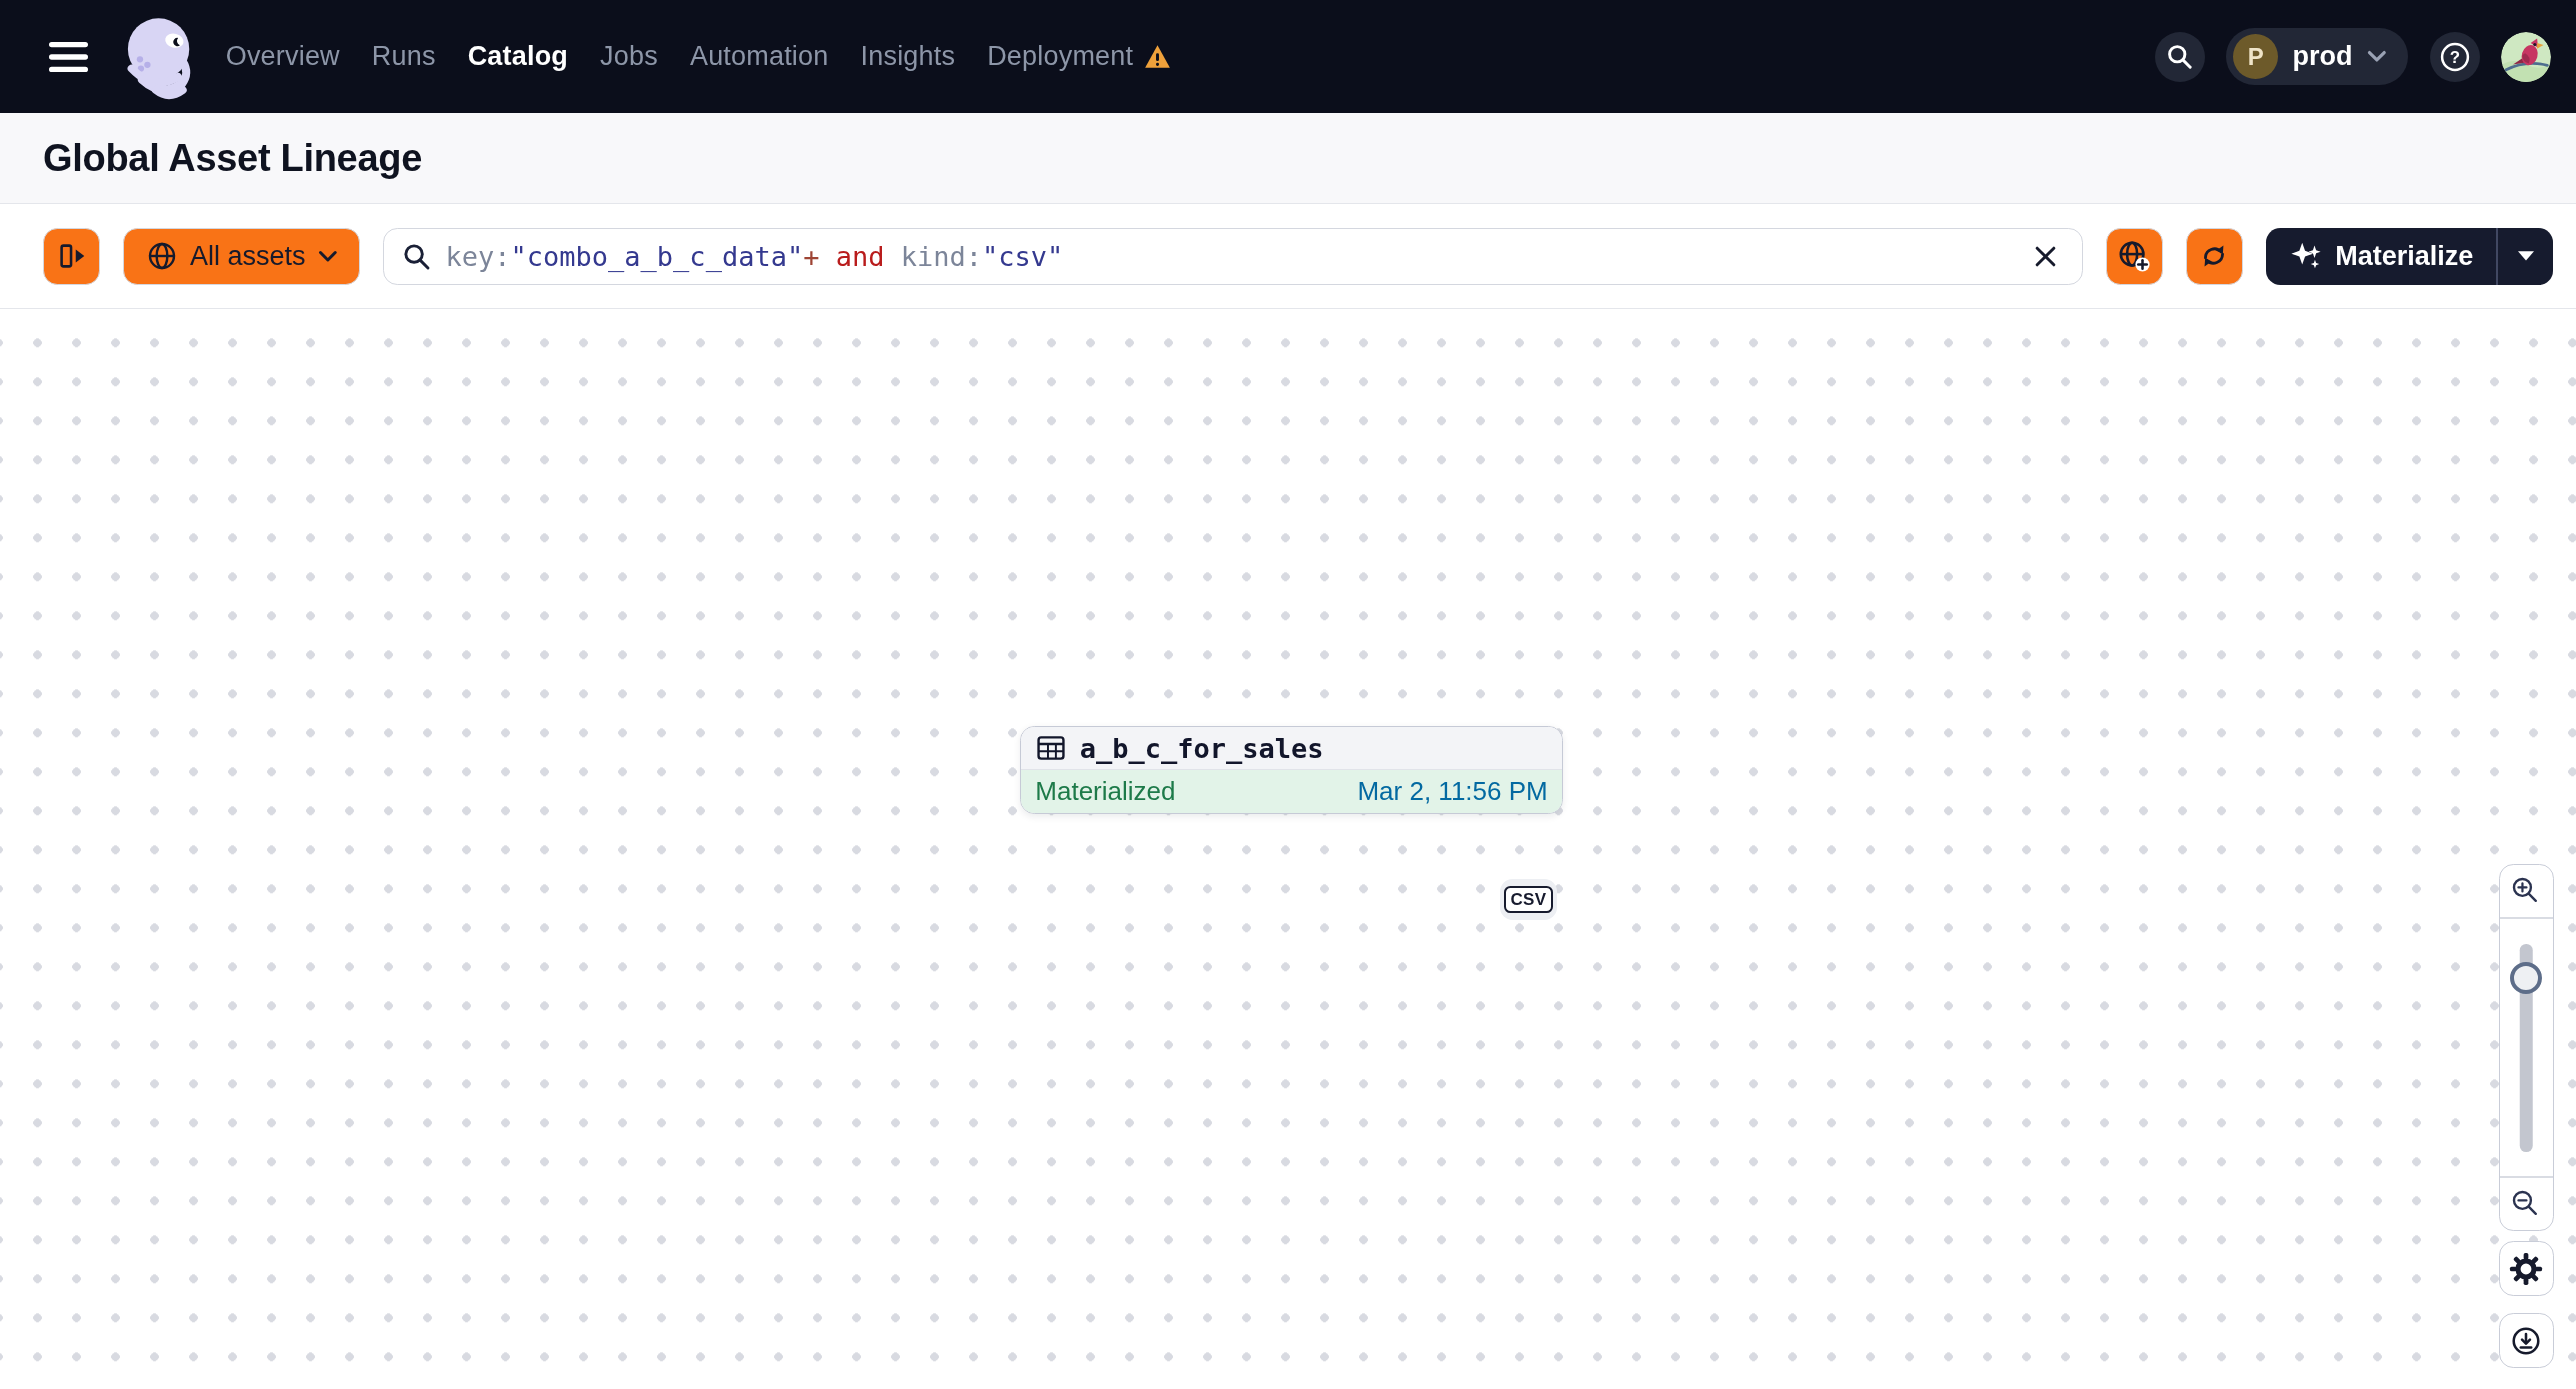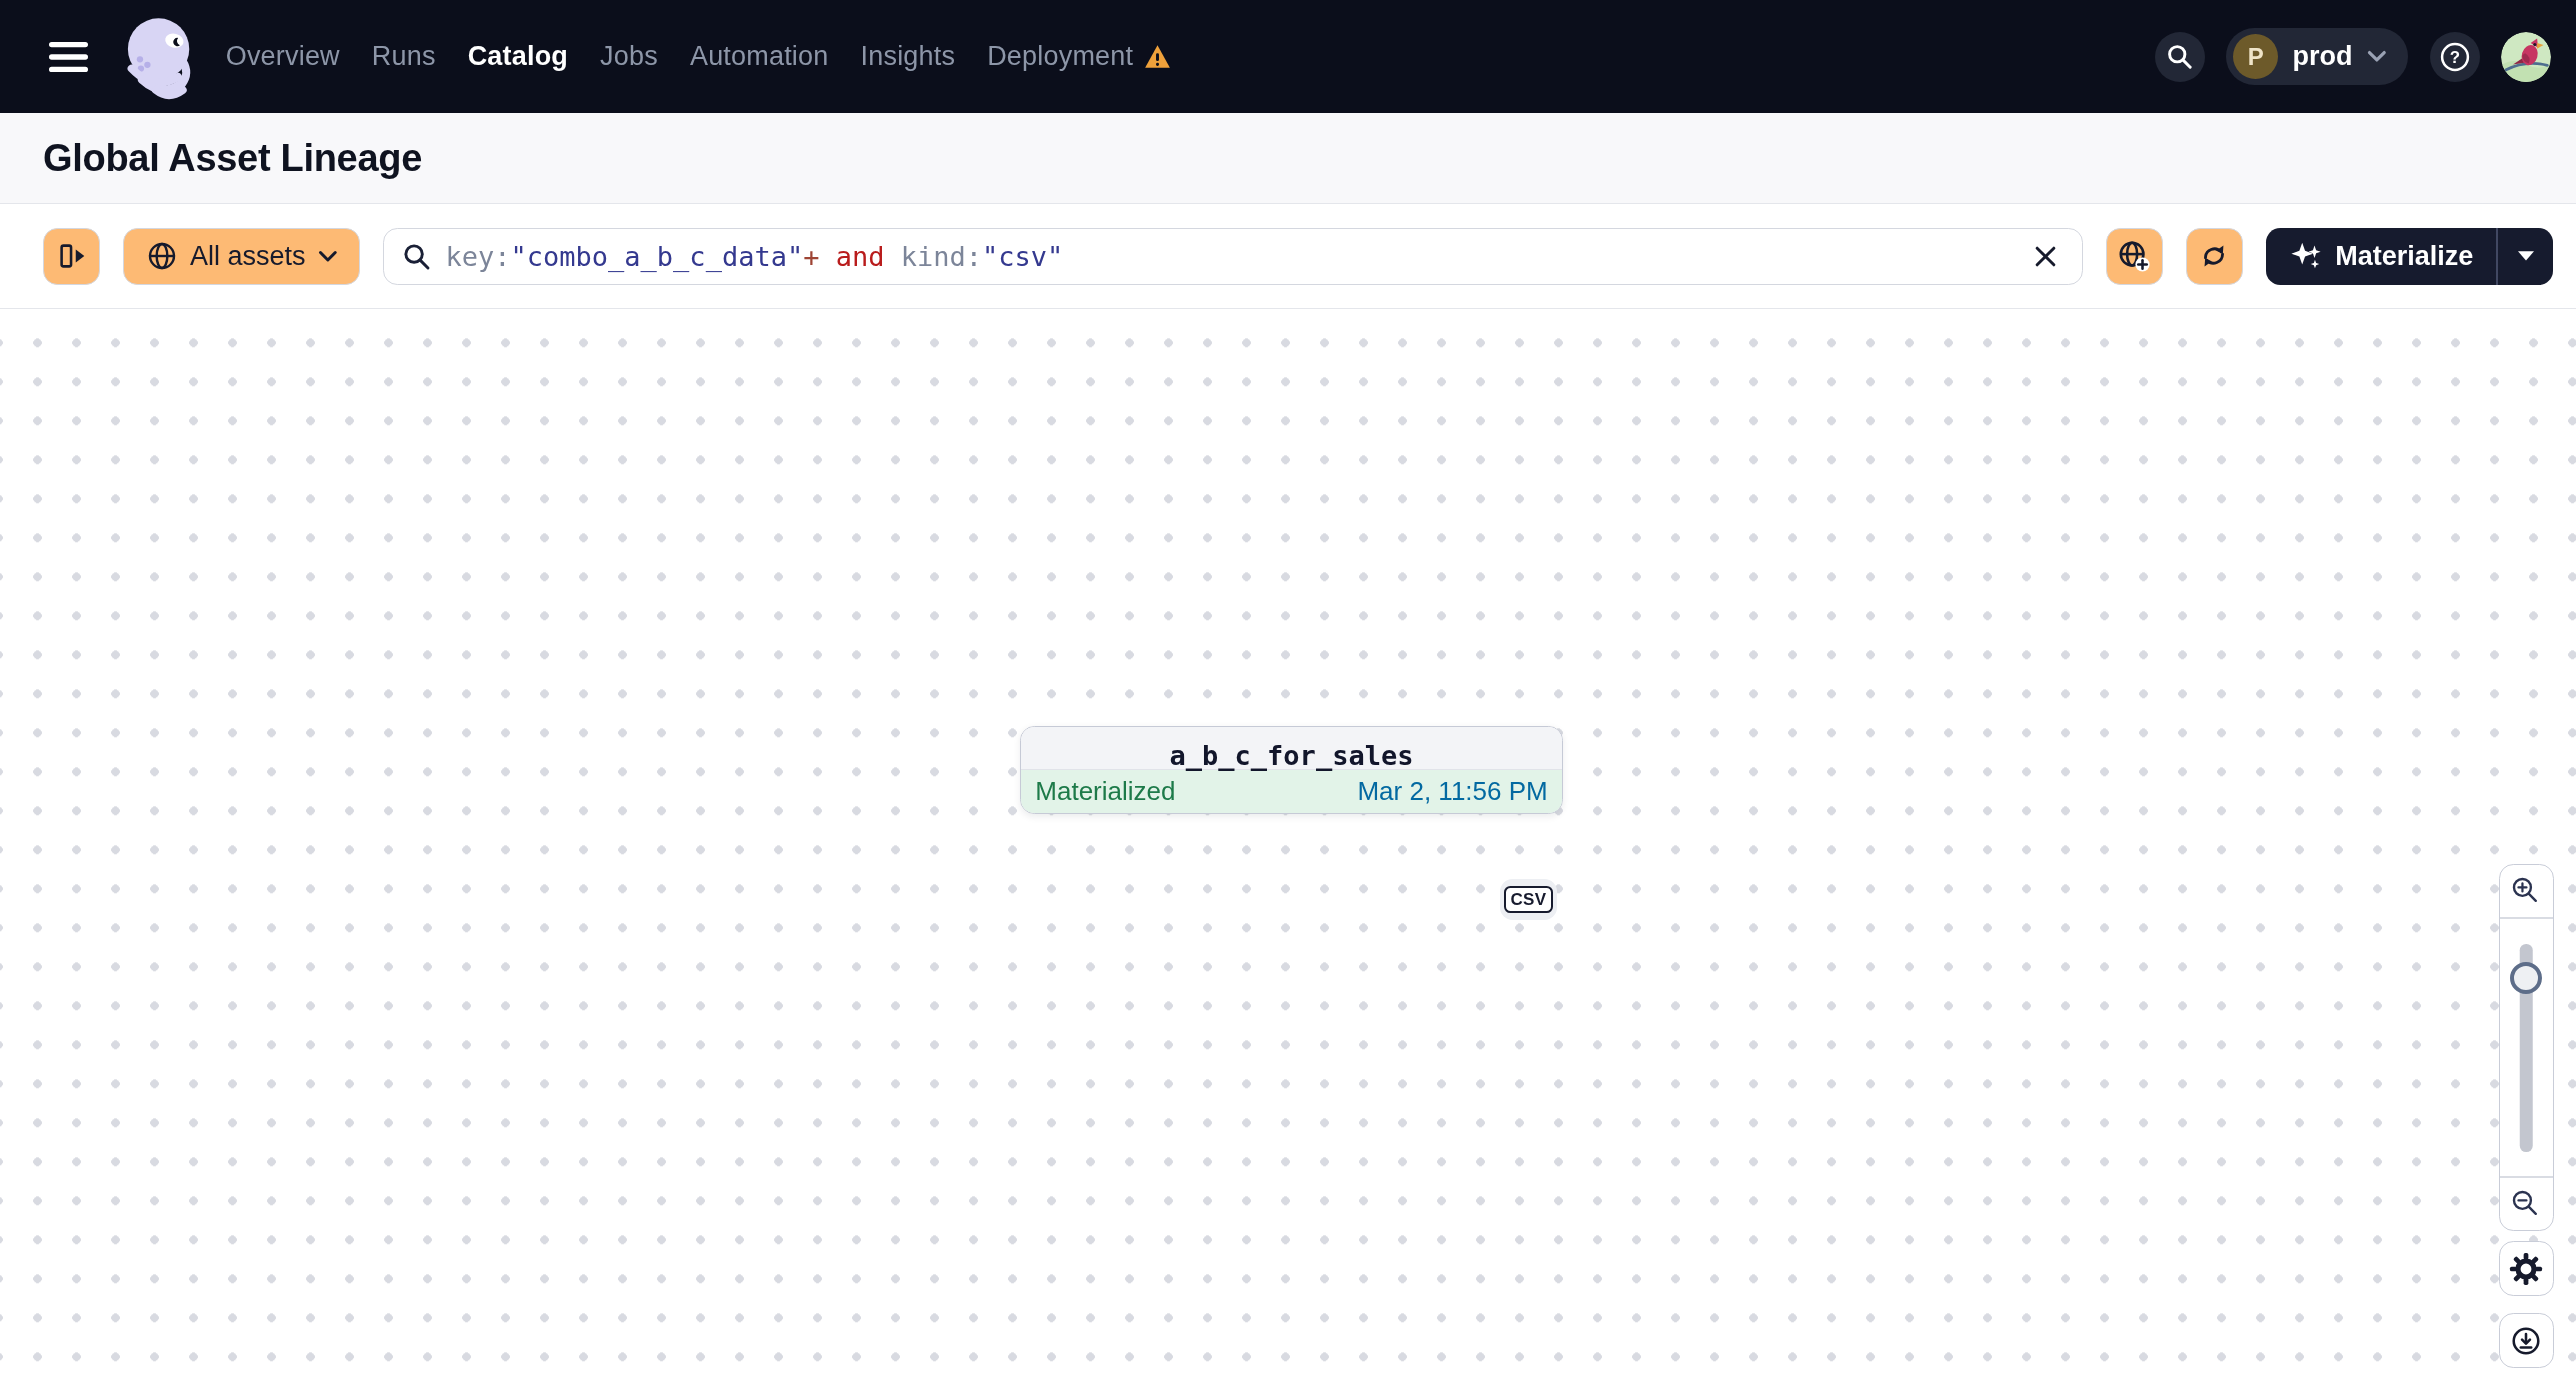--- a/index.html
+++ b/index.html
@@ -31,21 +31,21 @@
   .page-header { height:91px; background:#f8f8fa; border-bottom:1.8px solid #e4e6eb;
                  display:flex; align-items:center; padding:0 36px 0 43px; }
   .page-title { font-size:38px; font-weight:600; color:#0f1320; letter-spacing:-0.3px; }
   .reload-btn { margin-left:auto; height:55px; background:#fff; border:1.8px solid #d4d7df;
                 border-radius:29px; display:flex; align-items:center; gap:12.5px;
                 padding:0 25px; font-size:27px; color:#161a2c; cursor:pointer; }
 
   
   .toolbar { height:105px; background:#fff; border-bottom:1.8px solid #e4e6eb;
              display:flex; align-items:center; padding:0 23px 0 43px; gap:23px; }
-  .tool-btn { height:57px; min-width:57px; background:#fdba74; border:1.8px solid #d4d7df;
+  .tool-btn { height:57px; min-width:57px; background:#f97316; border:1.8px solid #d4d7df;
               border-radius:14.3px; display:flex; align-items:center; justify-content:center;
               cursor:pointer; }
   .scope-btn { gap:12.5px; padding:0 21.5px; font-size:27px; color:#161a2c; }
   .search-box { flex:1; height:57px; border:1.8px solid #d4d7df; border-radius:14.3px;
                 display:flex; align-items:center; gap:14.3px; padding:0 18px; cursor:text; }
   .query { font-family:"DejaVu Sans Mono", monospace; font-size:27px; white-space:pre; flex:1; }
   .q-field { color:#7c8599; } .q-value { color:#34398f; }
   .q-op { color:#9e4434; }  .q-kw { color:#b91c1c; }
   .clear-btn { background:none; border:none; cursor:pointer; display:flex; padding:5.4px; }
   .materialize { height:57px; border-radius:14.3px; background:#161b2e; color:#fff;
@@ -60,21 +60,21 @@
   .canvas { position:relative; height:1081px; background:#fff;
             background-image:radial-gradient(circle, #d8dae1 4.1px, transparent 4.3px);
             background-size:39px 39px; background-position:18px 14.3px; }
 
   .asset-node { position:absolute; left:1020px; top:417px; width:543px;
                 border:1.8px solid #c6cad6; border-radius:14.3px; background:#fff;
                 box-shadow:0 2.7px 7.2px rgba(16,22,40,.08); overflow:hidden; cursor:pointer; }
   .node-header { height:43px; background:#f3f4f7; border-bottom:1.8px solid #e1e3e9;
                  display:flex; align-items:center; gap:12.5px; padding:0 14.3px;
                  font-family:"DejaVu Sans Mono", monospace; font-size:27px; font-weight:700;
-                 color:#12162b;flex-direction:column; }
+                 color:#12162b; }
   .node-body { height:45px; display:flex; align-items:center; padding:0 14.3px;
                color:#8a91a3; font-size:27px; }
   .node-footer { height:43px; background:#e2f3e8; display:flex; align-items:center;
                  padding:0 14.3px; font-size:26px; }
   .node-status { color:#1d7a49; }
   .node-time { margin-left:auto; color:#0369a1; }
 
   .kind-badge { position:absolute; left:1500px; top:570px; width:57px; height:41px;
                 background:#edeff3; border-radius:12.5px; display:flex; align-items:center;
                 justify-content:center; cursor:pointer; }

